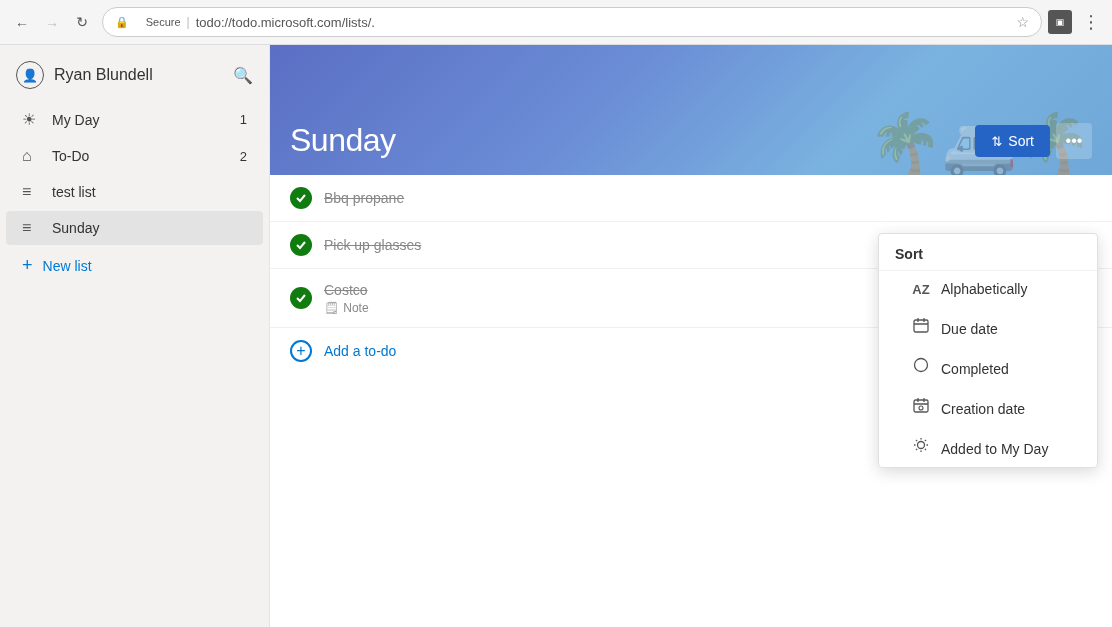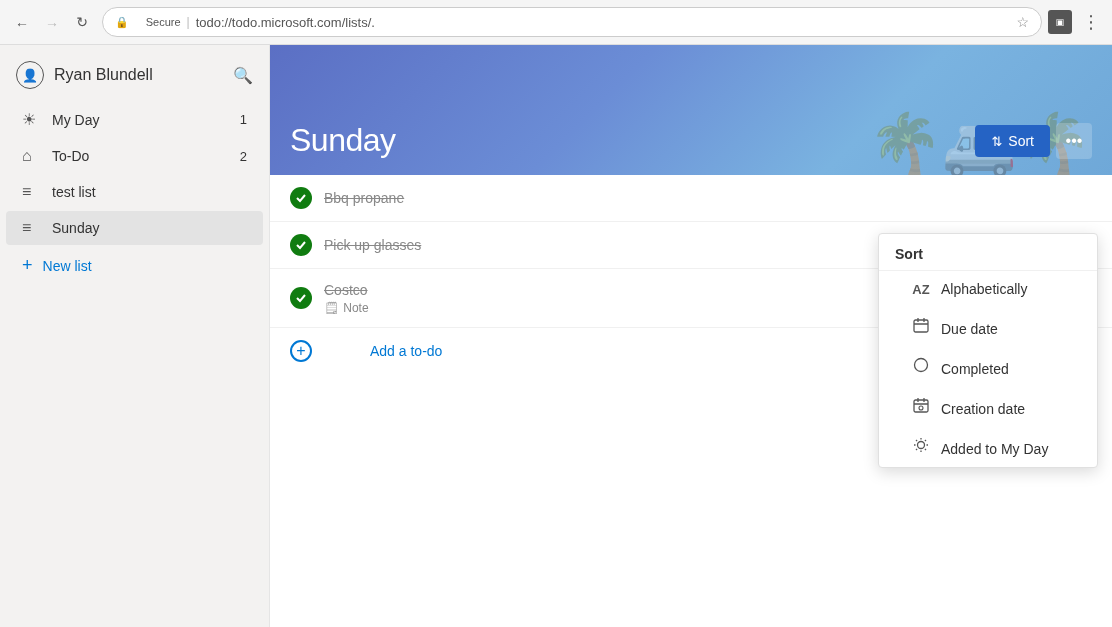--- a/index.html
+++ b/index.html
@@ -160,21 +160,21 @@
     .add-todo {
       display: flex; align-items: center;
       padding: 12px 20px; gap: 12px; cursor: pointer;
     }
     .add-circle {
       width: 22px; height: 22px; border-radius: 50%;
       border: 2px solid #0078d4; display: flex; align-items: center;
       justify-content: center; color: #0078d4; font-size: 16px; font-weight: 300;
       flex-shrink: 0;
     }
-    .add-text { font-size: 14px; color: #0078d4; margin-left: 46px; }
+    .add-text { font-size: 14px; color: #0078d4; }
 
     
     .sort-dropdown {
       position: absolute;
       top: 188px;
       right: 14px;
       width: 220px;
       background: white;
       border: 1px solid #e0e0e0;
       border-radius: 4px;

